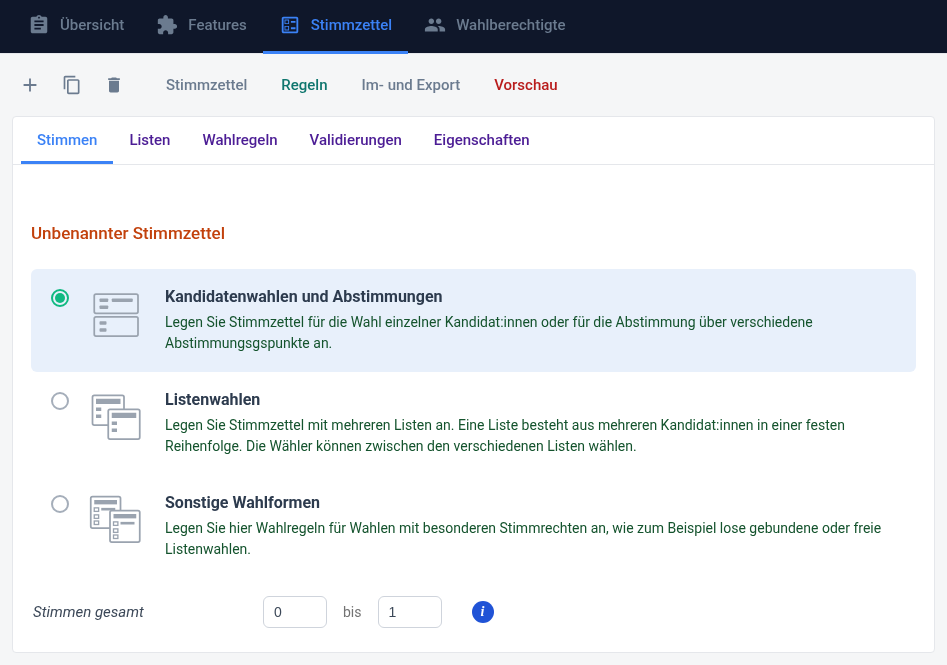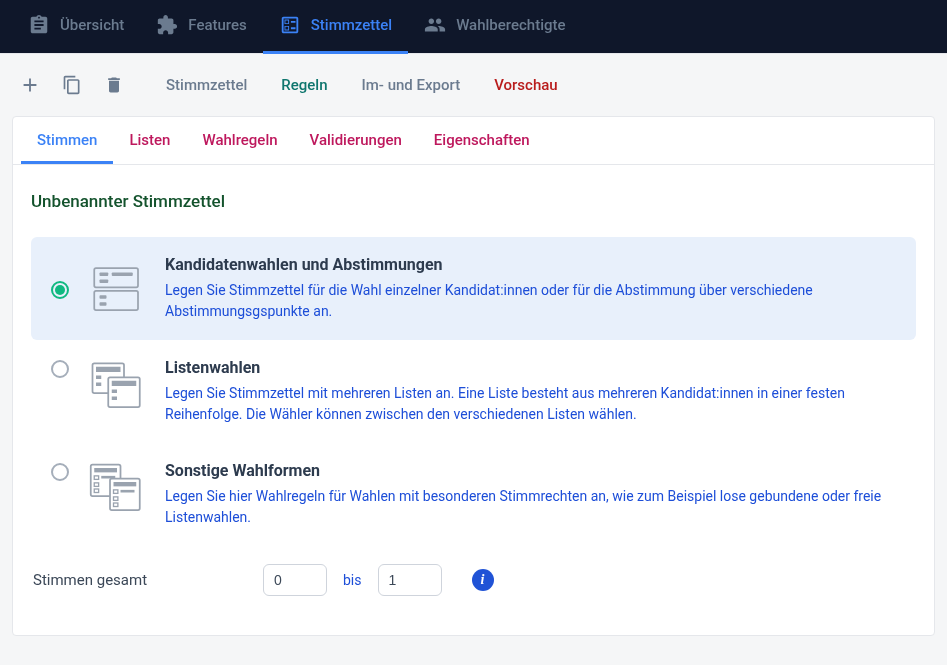--- a/index.html
+++ b/index.html
@@ -12,45 +12,45 @@
     
     .action-bar { display: flex; align-items: center; padding: 0 12px; height: 62px; gap: 6px; background: #f5f6f7; }
     .icon-btn { width: 36px; height: 36px; display: flex; align-items: center; justify-content: center; color: #6b7b8f; cursor: pointer; border-radius: 4px; }
     .action-link { padding: 8px 14px; font-size: 15px; color: #6b7b8f; cursor: pointer; font-weight: 500; }
     .action-link.active { color: #0f766e; }
     .action-link.fade { color: #b91c1c; }
     
     .card { background: #fff; margin: 0 12px 12px 12px; border: 1px solid #e5e7eb; border-radius: 4px; min-height: 520px; }
     
     .inner-tabs { display: flex; border-bottom: 1px solid #e5e7eb; padding: 0 8px; }
-    .inner-tab { padding: 14px 16px 12px; font-size: 15px; color: #be185d; cursor: pointer; font-weight: 500; border-bottom: 3px solid transparent; }
+    .inner-tab { padding: 14px 16px 12px; font-size: 15px; color: #4c1d95; cursor: pointer; font-weight: 500; border-bottom: 3px solid transparent; }
     .inner-tab.active { color: #3b82f6; border-bottom-color: #3b82f6; }
     
     .content { padding: 26px 18px 18px; }
-    .page-title { font-size: 17px; color: #14532d; font-weight: 500; margin-bottom: 26px; }
+    .page-title { font-size: 17px; color: #c2410c; font-weight: 500; margin-bottom: 26px; margin-top: 32px; }
     
     .options { display: flex; flex-direction: column; gap: 0; margin-bottom: 12px; }
     .option { display: flex; align-items: flex-start; gap: 18px; padding: 18px 20px; border-radius: 6px; cursor: pointer; }
-    .option.selected { background: #e8f0fb; align-items: center; }
+    .option.selected { background: #e8f0fb; }
     
     .radio { width: 18px; height: 18px; border: 2px solid #a5aeba; border-radius: 50%; flex-shrink: 0; margin-top: 2px; display: flex; align-items: center; justify-content: center; }
     .option.selected .radio { border-color: #10b981; }
     .option.selected .radio::after { content: ""; width: 10px; height: 10px; background: #10b981; border-radius: 50%; }
     
     .option-icon { width: 60px; flex-shrink: 0; display: flex; align-items: flex-start; justify-content: center; }
     .option-icon svg { width: 56px; height: 56px; }
     
     .option-body { flex: 1; }
     .option-title { font-size: 16px; font-weight: 700; color: #2d3b4e; margin-bottom: 6px; }
-    .option-desc { font-size: 14px; color: #1d4ed8; line-height: 1.5; }
+    .option-desc { font-size: 14px; color: #14532d; line-height: 1.5; }
     
     .total-row { display: flex; align-items: center; gap: 12px; padding: 6px 2px; margin-top: 4px; }
-    .total-label { font-size: 15px; color: #3c4858; min-width: 218px; }
+    .total-label { font-size: 15px; color: #3c4858; min-width: 218px; font-style: italic; }
     .num-input { width: 64px; height: 32px; border: 1px solid #cfd4dc; border-radius: 6px; padding: 0 10px; font-size: 14px; color: #3c4858; }
-    .between { font-size: 14px; color: #1d4ed8; padding: 0 4px; }
+    .between { font-size: 14px; color: #737373; padding: 0 4px; }
     .info-icon { width: 22px; height: 22px; background: #2053d6; color: #fff; border-radius: 50%; display: inline-flex; align-items: center; justify-content: center; font-weight: 700; font-size: 14px; margin-left: 18px; cursor: pointer; font-family: Georgia, serif; font-style: italic; }
   </style>
 </head>
 <body>
 
 <div class="top-nav">
   <div class="top-nav-item">
     <svg viewBox="0 0 24 24" fill="currentColor">
         <path d="M19 3h-4.18C14.4 1.84 13.3 1 12 1s-2.4.84-2.82 2H5c-1.1 0-2 .9-2 2v14c0 1.1.9 2 2 2h14c1.1 0 2-.9 2-2V5c0-1.1-.9-2-2-2zm-7 0c.55 0 1 .45 1 1s-.45 1-1 1-1-.45-1-1 .45-1 1-1zm2 14H7v-2h7v2zm3-4H7v-2h10v2zm0-4H7V7h10v2z"></path>
       </svg>

